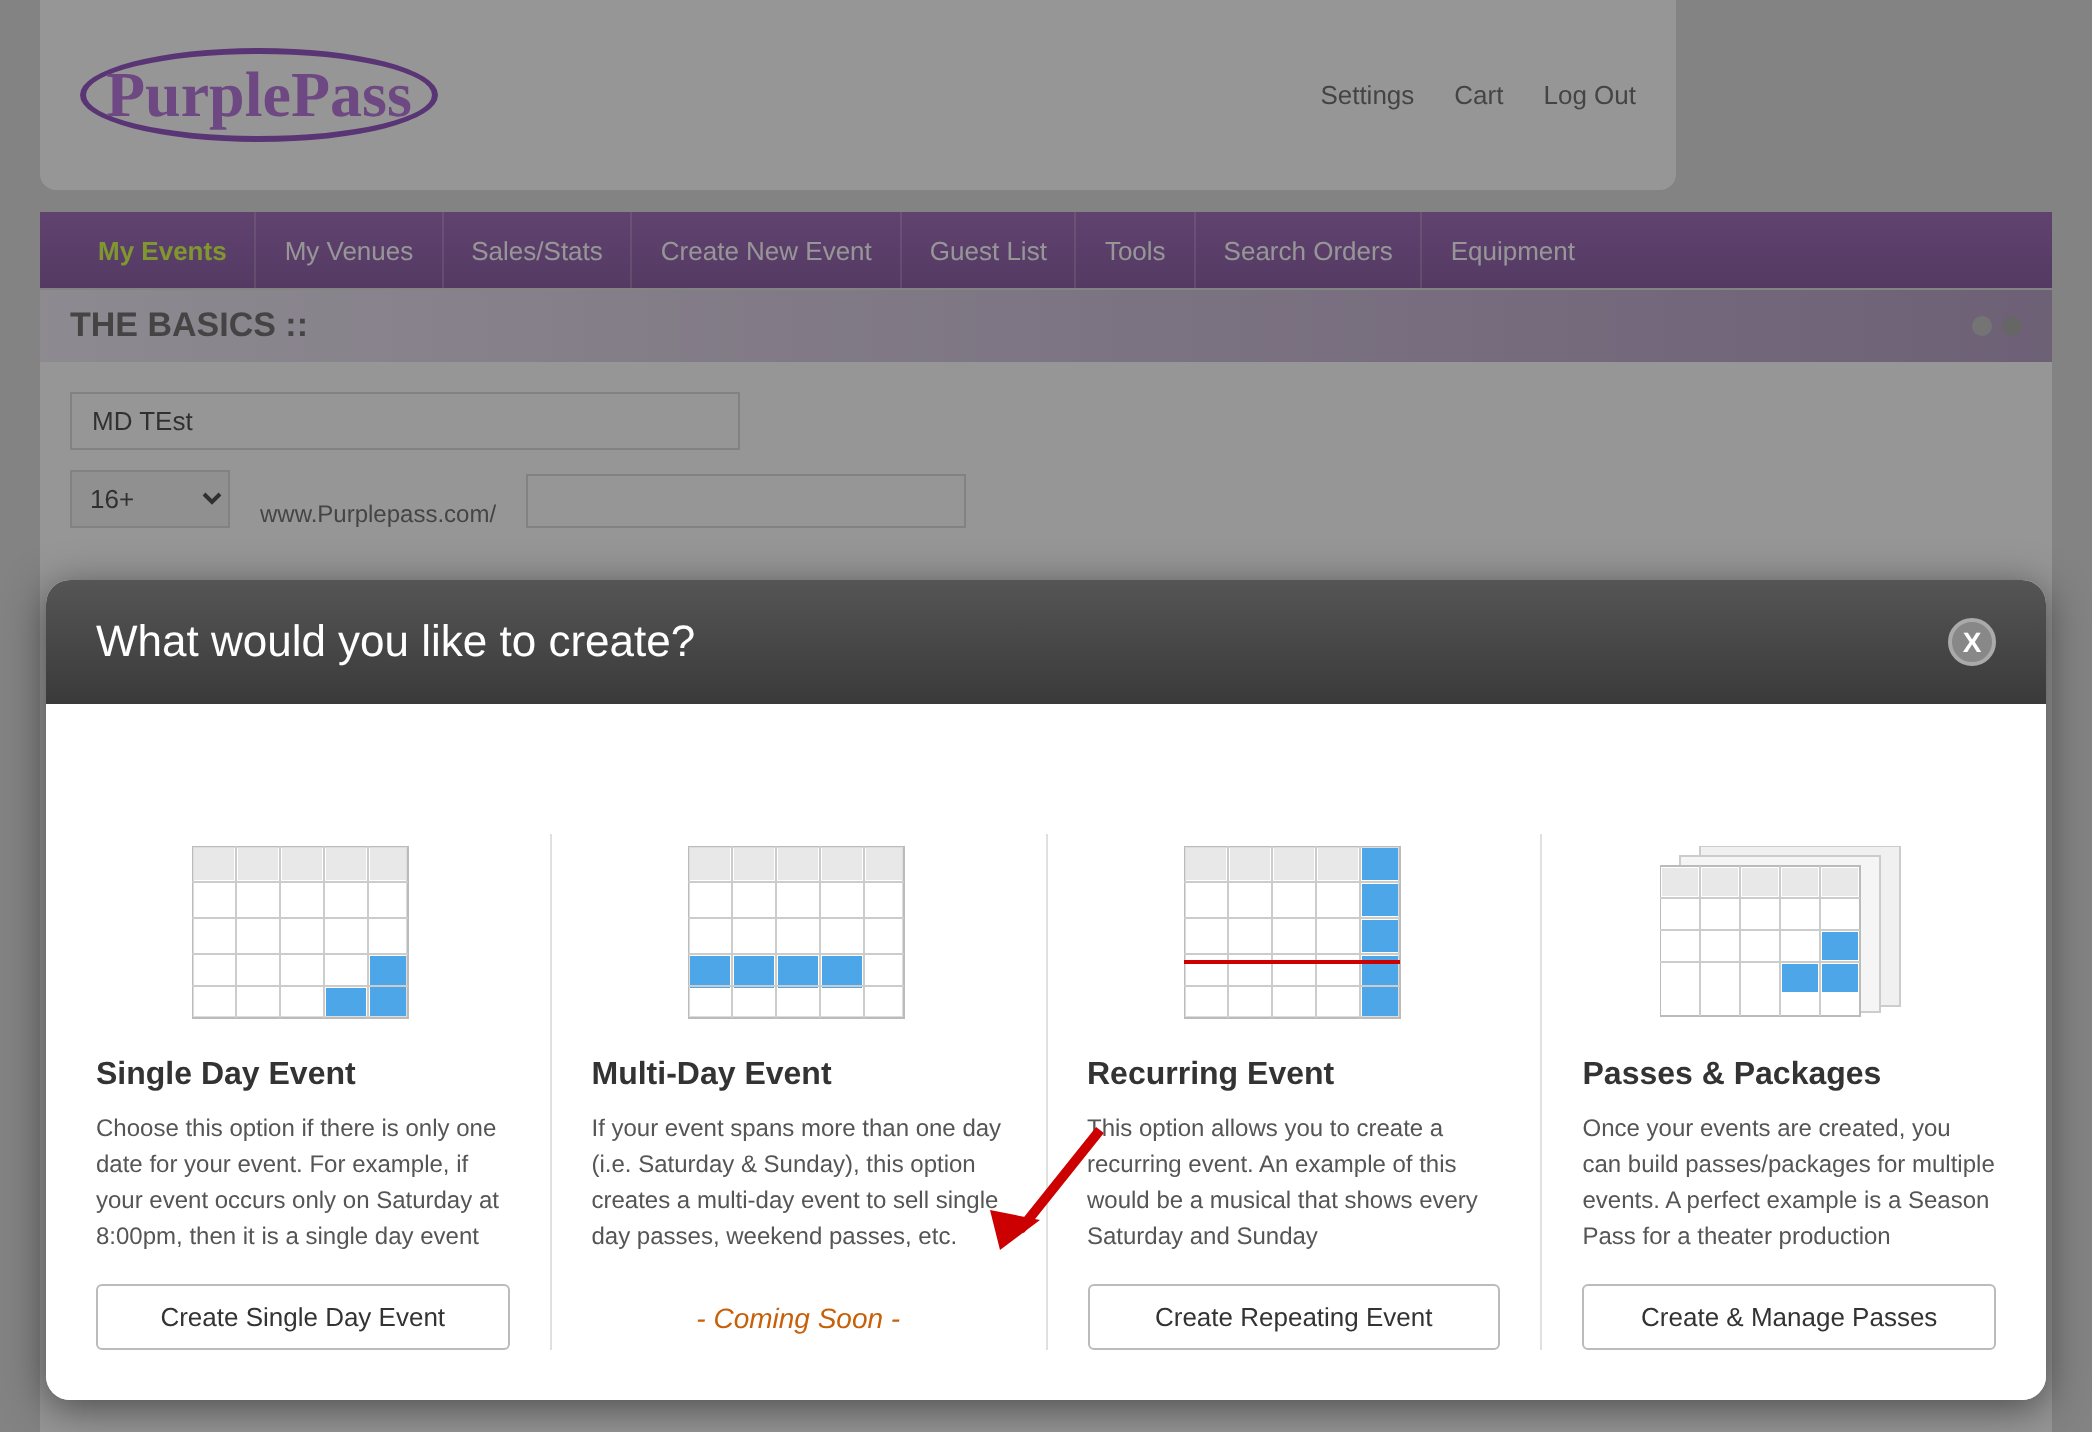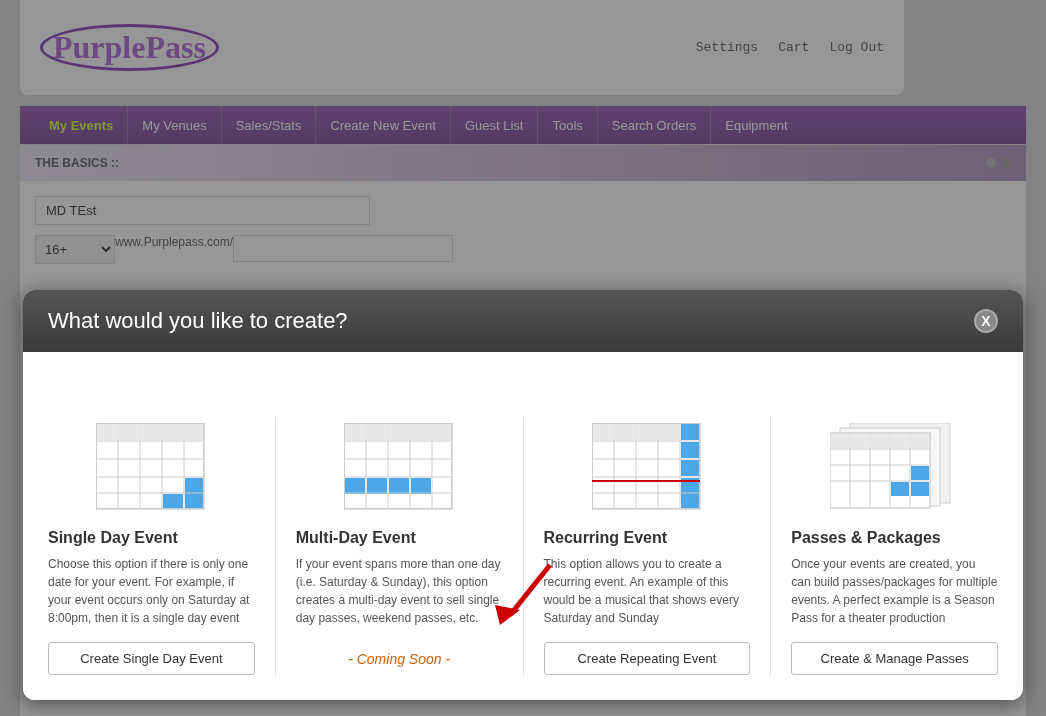--- a/index.html
+++ b/index.html
@@ -18,21 +18,21 @@
       top: 0; left: 0;
       width: 1046px;
       height: 716px;
       background: #d0d0d0;
     }
 
     
     .header {
       position: absolute;
       top: 0; left: 20px;
-      width: 884px;
+      width: 818px;
       height: 95px;
       background: white;
       border-radius: 0 0 8px 8px;
       display: flex;
       align-items: center;
       padding: 0 20px;
       justify-content: space-between;
     }
 
     .logo-area {
@@ -59,21 +59,20 @@
 
     .header-links {
       display: flex;
       gap: 20px;
       font-size: 13px;
       color: #333;
     }
     .header-links a {
       text-decoration: none;
       color: #333;
-      font-family: Liberation Mono, monospace;
     }
 
     
     .nav-bar {
       position: absolute;
       top: 106px; left: 20px;
       width: 1006px;
       height: 38px;
       background: linear-gradient(to bottom, #7a2fa0, #5a1a80);
       display: flex;
@@ -105,21 +104,21 @@
       position: absolute;
       top: 145px; left: 20px;
       width: 1006px;
       height: 571px;
       background: white;
     }
 
     .section-header {
       background: linear-gradient(to right, #e8e0f0, #9a7ab0);
       padding: 8px 15px;
-      font-size: 12px;
+      font-size: 17px;
       color: #333;
       font-weight: bold;
       display: flex;
       align-items: center;
       justify-content: space-between;
       height: 36px;
     }
 
     .section-dots {
       display: flex;
@@ -137,21 +136,22 @@
     }
     .form-input {
       width: 335px;
       padding: 6px 10px;
       border: 1px solid #ccc;
       font-size: 13px;
       margin-bottom: 10px;
     }
     .form-row {
       display: flex;
-      align-items: flex-start;
+      align-items: flex-end;
+      gap: 15px;
       margin-bottom: 10px;
     }
     .age-select {
       padding: 5px;
       border: 1px solid #ccc;
       font-size: 13px;
       width: 80px;
     }
     .url-input {
       padding: 5px 10px;

